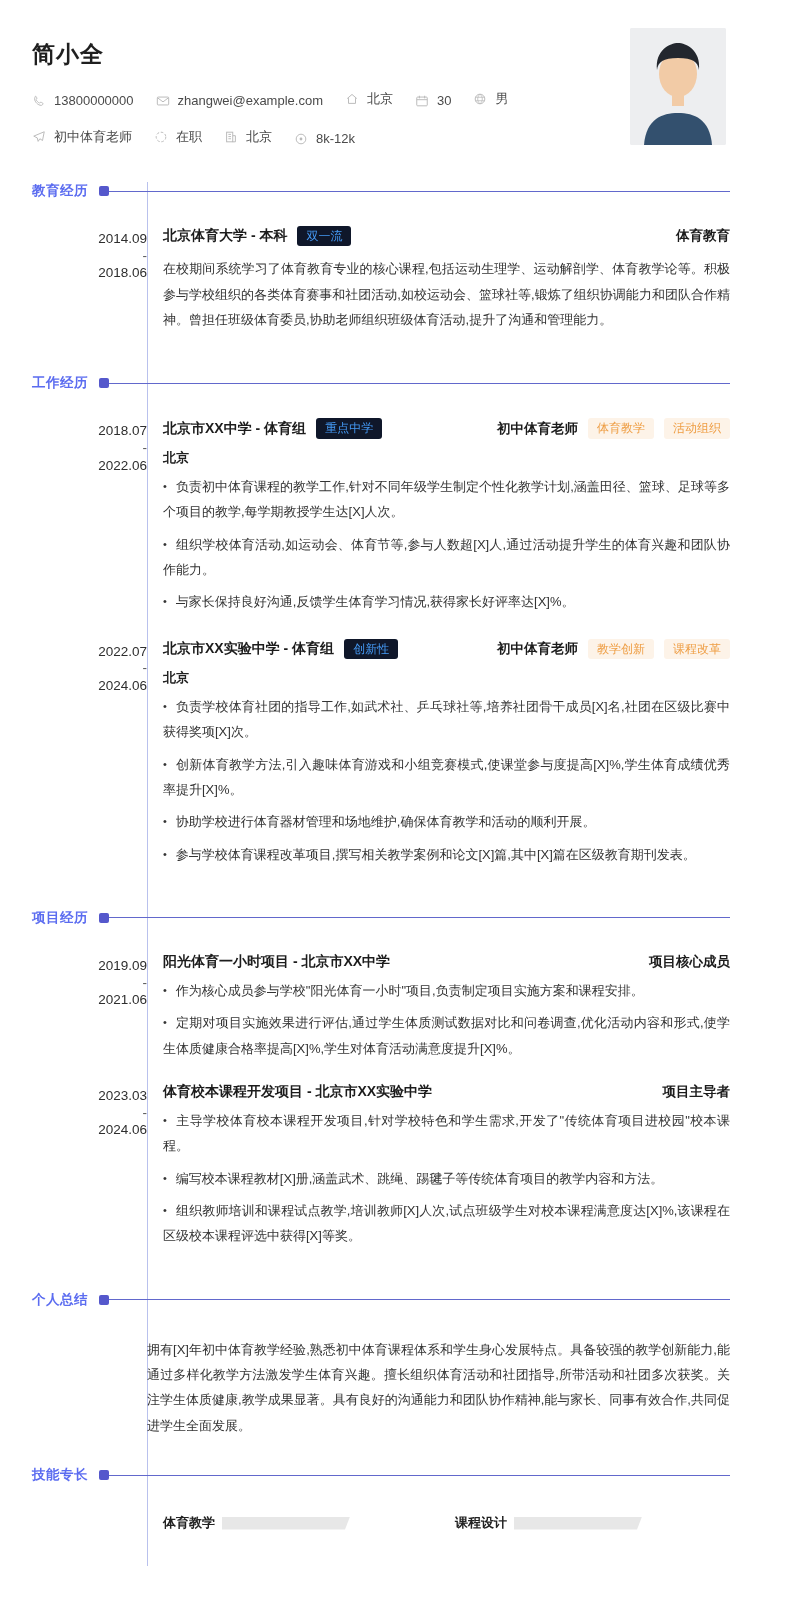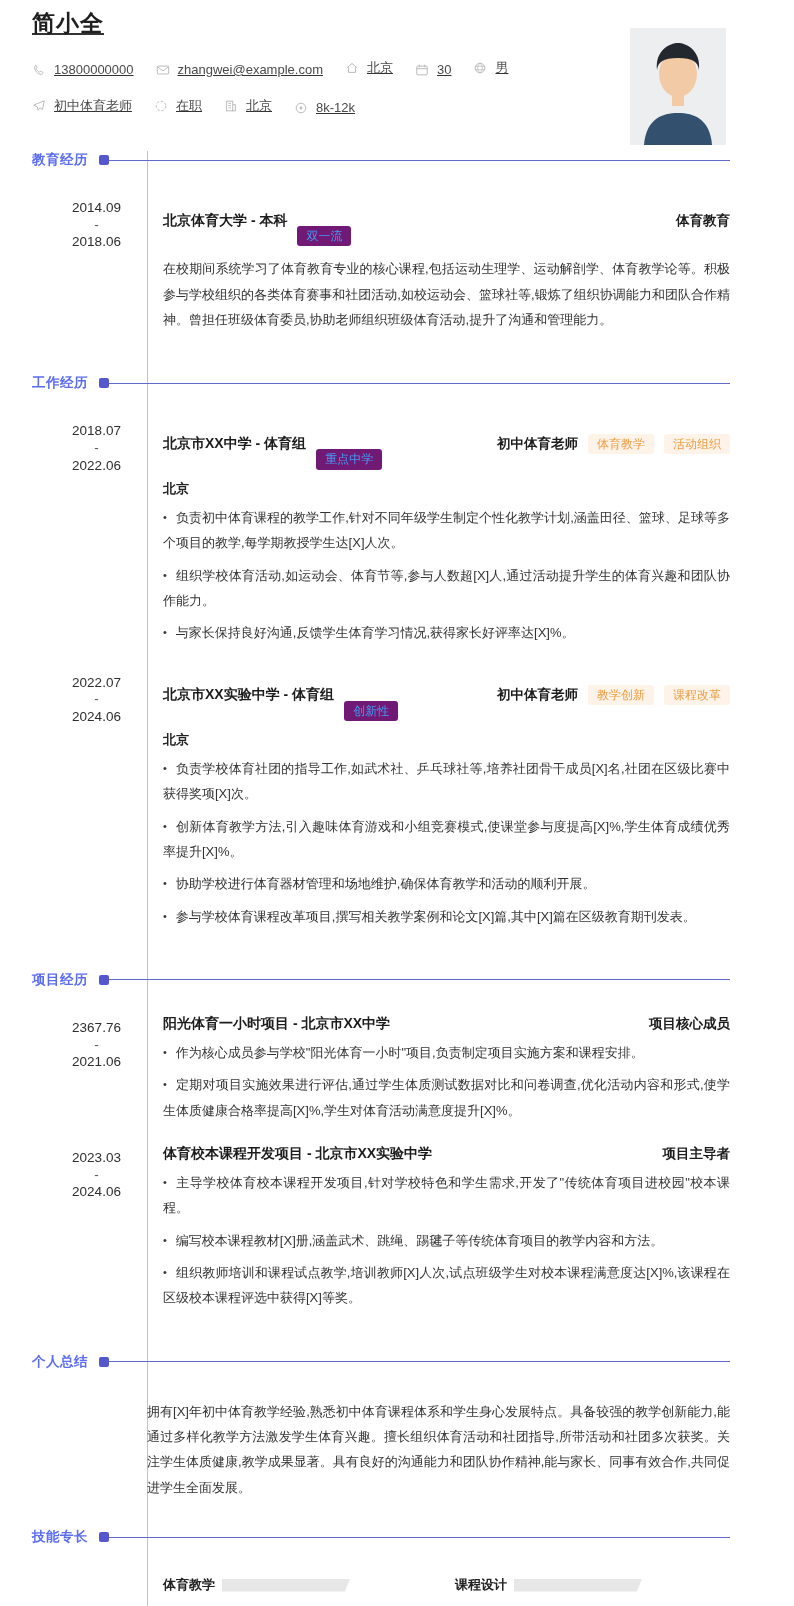--- a/index.html
+++ b/index.html
@@ -1,52 +1,52 @@
 <!DOCTYPE html>
 <html><head>
 <meta charset="utf-8">
 <style>
   * { margin:0; padding:0; box-sizing:border-box; }
   html,body { background:#fff; }
   body { font-family:"Liberation Sans","DejaVu Sans",sans-serif; color:#333; }
   .page { position:relative; width:794px; min-height:1606px; background:#fff; margin:0 auto; }
 
   
-  .hd { position:relative; padding:8px 64px 18px 32px;text-decoration:underline; }
+  .hd { position:relative; padding:39px 64px 18px 32px; }
   .hd-name { font-size:23px; font-weight:bold; color:#1f1f1f; letter-spacing:1px; }
   .c-row { display:flex; align-items:flex-end; gap:22px; margin-top:20px; font-size:13px; color:#4a4a4a; }
   .c-item { display:flex; align-items:center; gap:8px; white-space:nowrap; }
   .c-item svg { display:block; }
   .photo { position:absolute; top:28px; left:630px; width:96px; height:117px; background:#eceef0; border-radius:2px; overflow:hidden; }
   .photo svg { display:block; }
 
   
   .tl { position:relative; padding-top:8px; padding-bottom:28px; }
   .vline { position:absolute; left:147px; top:18px; bottom:12px; width:1px; background:#b9c1ed; }
 
   .sec { position:relative; margin-top:6px; }
   .sec-head { display:flex; align-items:center; height:26px; }
   .sec-title { margin-left:32px; width:62px; flex-shrink:0; font-size:13.5px; font-weight:600; color:#5b6cf0; letter-spacing:0.5px; }
   .node { width:10px; height:10px; margin-left:5px; background:#5558cc; border-radius:2px; flex-shrink:0; position:relative; z-index:2; }
   .rule { flex:1; height:1px; background:#6268cc; margin-right:64px; }
 
   .sec-body { padding:22px 0 18px 0; }
 
   .entry { display:flex; margin-bottom:14px; }
-  .dates { width:147px; flex-shrink:0; padding-left:46px; text-align:center; font-size:13.5px; color:#2e2e2e; line-height:1.45; padding-top:3px; }
+  .dates { width:147px; flex-shrink:0; padding-left:46px; text-align:right; font-size:13.5px; color:#2e2e2e; line-height:1.45; padding-top:3px; }
   .dates .dash { color:#555; line-height:1.1; }
   .content { flex:1; padding:0 64px 0 16px; min-width:0; }
 
   .trow { display:flex; justify-content:space-between; align-items:center; }
   .tleft, .tright { display:flex; align-items:center; gap:10px;text-align:right; }
   .ename { font-size:14px; font-weight:bold; color:#1c1c1c; }
   .role { font-size:13.5px; font-weight:bold; color:#1c1c1c; }
   .major { font-size:13.5px; font-weight:bold; color:#1c1c1c; }
   .tag { font-size:12px; padding:3px 9px; border-radius:3px; line-height:1.2; white-space:nowrap; }
-  .tag.blue { color:#459af5; background:#701a75;margin-top:31px; }
+  .tag.blue { color:#459af5; background:#0f172a; }
   .tag.orange { color:#ee9d43; background:#fdf3e8; }
   .loc { margin-top:10px; font-size:13px; font-weight:bold; color:#222; }
 
   .para { font-size:13px; color:#333; line-height:1.95; margin-top:10px; text-align:justify; }
   .bullet { font-size:13px; color:#333; line-height:1.95; margin-top:7px; text-align:justify; }
   .bullet .dot { margin-right:9px; font-size:11px; position:relative; top:-1px; }
 
   .plain { padding-left:147px; padding-right:64px; }
   .plain .para { margin-top:2px; }
 
@@ -257,21 +257,21 @@
     <section class="sec">
       <div class="sec-head">
         <span class="sec-title">项目经历</span>
         <span class="node"></span>
         <span class="rule"></span>
       </div>
       <div class="sec-body">
 
         <div class="entry">
           <div class="dates">
-            <div>2367.76</div>
+            <div>2019.09</div>
             <div class="dash">-</div>
             <div>2021.06</div>
           </div>
           <div class="content">
             <div class="trow">
               <div class="tleft">
                   <span class="ename">阳光体育一小时项目 - 北京市XX中学</span>
                 </div>
               <div class="tright">
                   <span class="role">项目核心成员</span>

